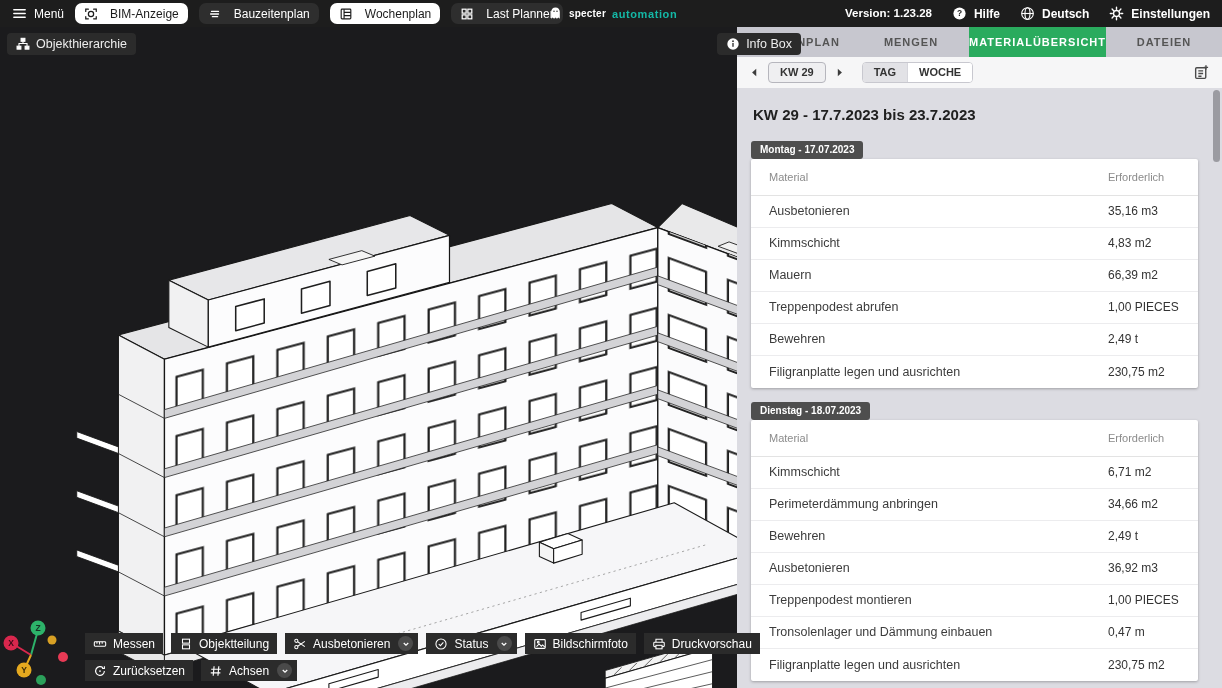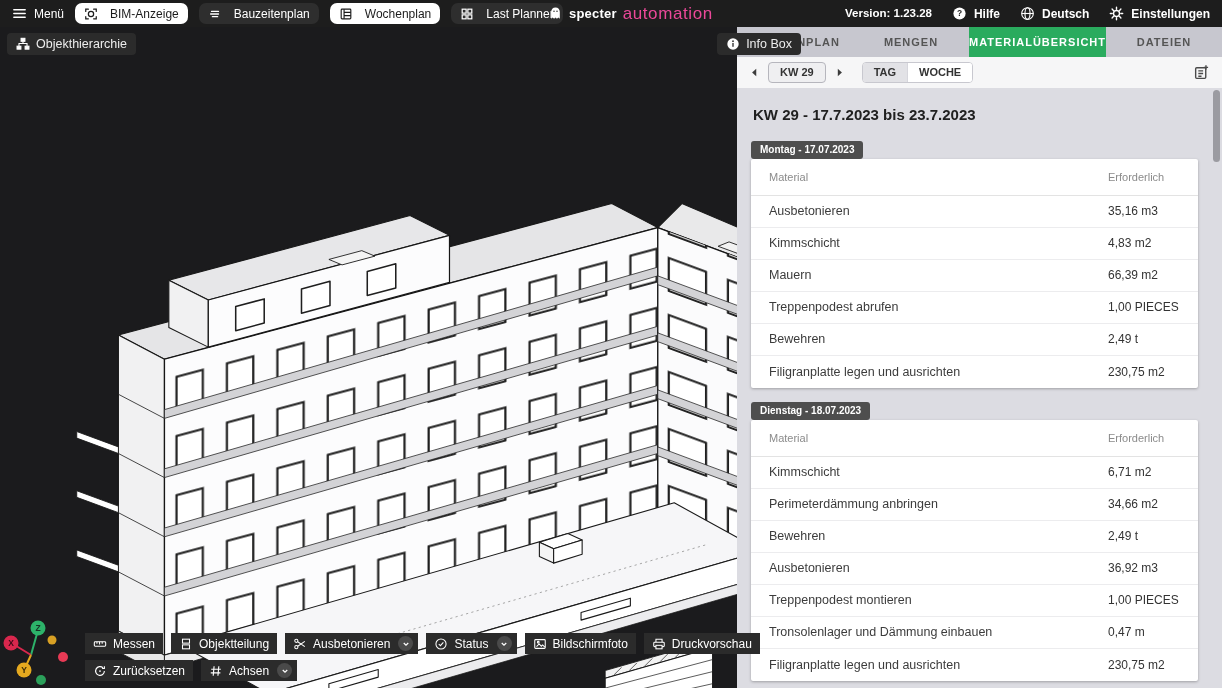--- a/index.html
+++ b/index.html
@@ -11,22 +11,22 @@
   .topbar { position:absolute; left:0; top:0; width:1222px; height:27px; background:#1d1d1d;
             display:flex; align-items:center; padding:0 12px; z-index:30; }
   .tb-left { display:flex; align-items:center; gap:11px; }
   .tb-menu { display:inline-flex; align-items:center; gap:7px; background:transparent; border:0;
              color:#fff; font:500 12px/1 "Liberation Sans",sans-serif; cursor:pointer; }
   .tb-chip { display:inline-flex; align-items:center; gap:12px; height:21px; padding:0 9px;
              border:0; border-radius:7px; font:500 12px/1 "Liberation Sans",sans-serif; cursor:pointer; }
   .tb-chip.on  { background:#ffffff; color:#1b1b1b; }
   .tb-chip.off { background:#2e2e2e; color:#ffffff; }
   .tb-brand { position:absolute; left:548px; top:0; height:27px; display:flex; align-items:center; gap:6px; }
-  .tb-brand b { color:#fff; font-size:13px; letter-spacing:.2px; }
-  .tb-brand .lt { color:#ec4899; font-size:17px; font-weight:400; letter-spacing:.6px; }
+  .tb-brand b { color:#fff; font-size:10px; letter-spacing:.2px; }
+  .tb-brand .lt { color:#14b8a6; font-size:11px; font-weight:700; letter-spacing:.6px; }
   .tb-right { margin-left:auto; display:flex; align-items:center; gap:20px; color:#fff; }
   .tb-ver { font:600 11.5px/1 "Liberation Sans",sans-serif; }
   .tb-act { display:inline-flex; align-items:center; gap:7px; background:transparent; border:0;
             color:#fff; font:600 12px/1 "Liberation Sans",sans-serif; cursor:pointer; }
   .ic { display:inline-flex; }
 
   
   .viewport { position:absolute; left:0; top:27px; width:808px; height:661px; background:#1b1b1d; overflow:hidden; }
   .scene { position:absolute; inset:0; }
   .chip { position:absolute; display:inline-flex; align-items:center; gap:6px; background:#2b2b2b;

